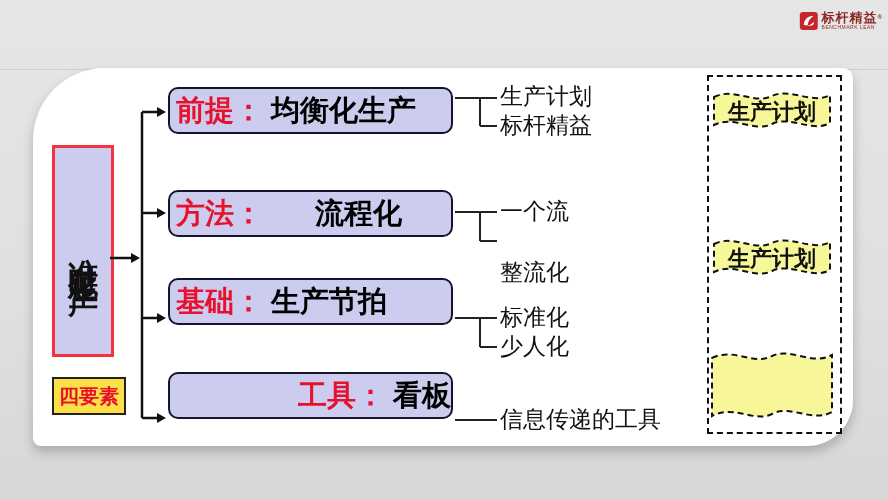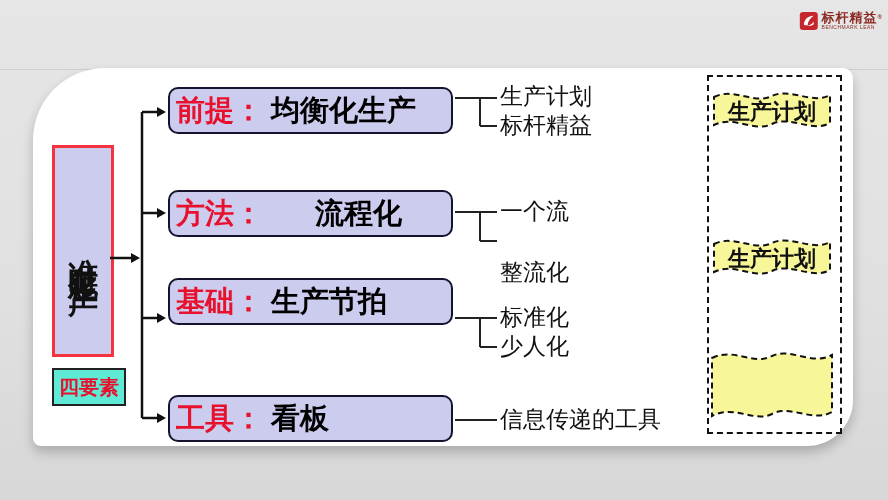--- a/index.html
+++ b/index.html
@@ -21,35 +21,35 @@
     position:absolute;left:52px;top:145px;width:56px;height:206px;z-index:2;
     background:#ccccee;border:3px solid #f5333f;display:flex;align-items:center;justify-content:center;
   }
   .root-box .vtext{
     writing-mode:vertical-rl;text-orientation:upright;
     font-size:30px;font-weight:bold;color:#111;letter-spacing:7px;line-height:1;
   }
 
   
   .badge{
-    position:absolute;left:52px;top:368px;width:70px;height:34px;z-index:2;
-    background:#5eead4;border:2px solid #222;display:flex;align-items:center;justify-content:center;
+    position:absolute;left:52px;top:377px;width:70px;height:34px;z-index:2;
+    background:#fde047;border:2px solid #222;display:flex;align-items:center;justify-content:center;
     font-size:20px;font-weight:bold;color:#e8112d;
   }
 
   
   .main-box{
     position:absolute;left:168px;width:285px;height:47px;z-index:2;box-sizing:border-box;
     background:#ccccee;border:2.5px solid #14142e;border-radius:10px;
     display:flex;align-items:center;padding-left:6px;
     font-size:29px;font-weight:bold;white-space:nowrap;
   }
   .main-box .key{color:#e8112d;}
   .main-box .val{color:#000000;margin-left:8px;}
-  .b1{top:87px;}.b2{top:190px;gap:44px;}.b3{top:278px;}.b4{top:395px;}
+  .b1{top:87px;}.b2{top:190px;gap:44px;}.b3{top:278px;}.b4{top:372px;justify-content:flex-end;}
 
   
   .note{
     position:absolute;left:500px;z-index:2;color:#111;font-size:23px;line-height:26px;white-space:nowrap;
   }
 
   
   .side-panel{
     position:absolute;left:707px;top:75px;width:135px;height:359px;z-index:2;
     border:2px dashed #111;box-sizing:border-box;background:#fff;

